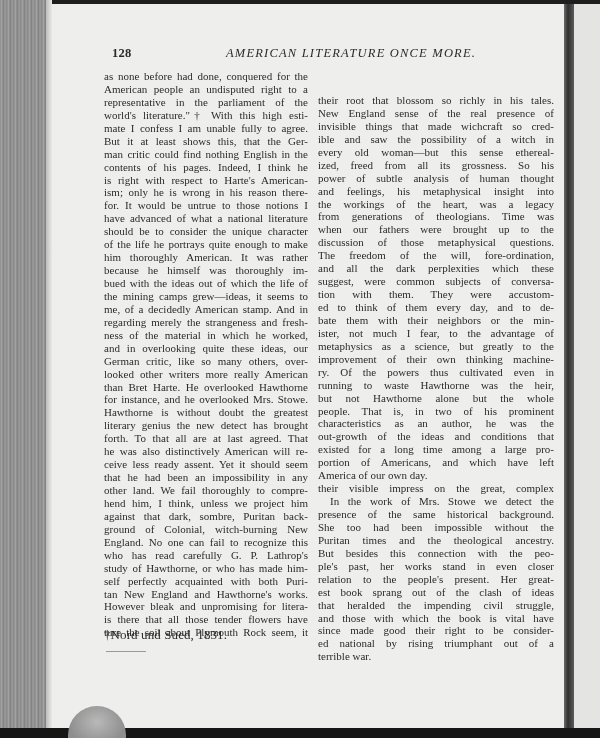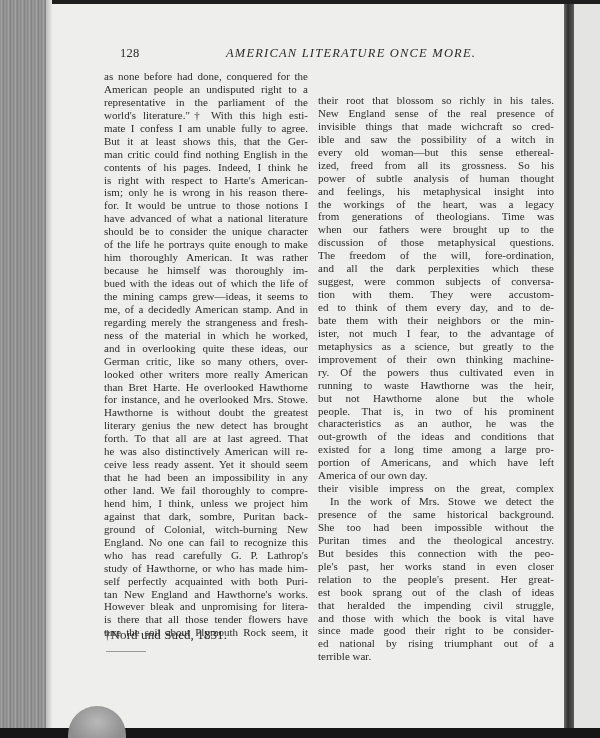--- a/index.html
+++ b/index.html
@@ -24,21 +24,21 @@
     .bottom-edge { position: absolute; left: 0; top: 728px; width: 600px; height: 10px; background: #161616; }
     .thumb {
       position: absolute; left: 68px; top: 706px; width: 58px; height: 40px;
       border-radius: 30px 30px 0 0; background: radial-gradient(ellipse at 50% 40%, #b9b9b9, #8e8e8e 70%);
     }
 
     .header {
       position: absolute; left: 104px; top: 46px; width: 452px; height: 16px;
       font-size: 12.5px; color: #2a2a2a;
     }
-    .page-number { position: absolute; left: 16px; top: 0; letter-spacing: 0.2px; }
+    .page-number { position: absolute; left: 8px; top: 0; letter-spacing: 0.2px; font-weight: bold; }
     .running-head { position: absolute; left: 122px; top: 0; font-style: italic; letter-spacing: 1.2px; }
 
     .col {
       position: absolute; top: 70px;
       font-size: 11px; line-height: 12.95px; color: #2b2b2b;
       text-align: justify;
       font-family: Liberation Serif, serif;
     }
     .col-left { left: 104px; width: 204px; }
     .col-right { left: 318px; width: 236px; margin-top: 24px; }

